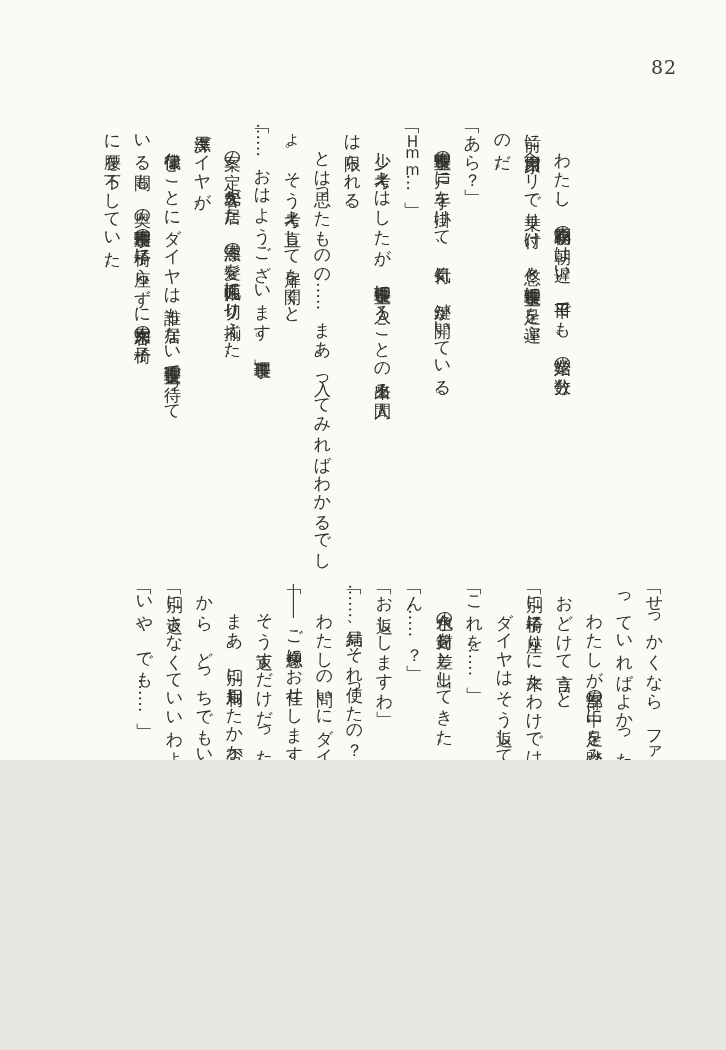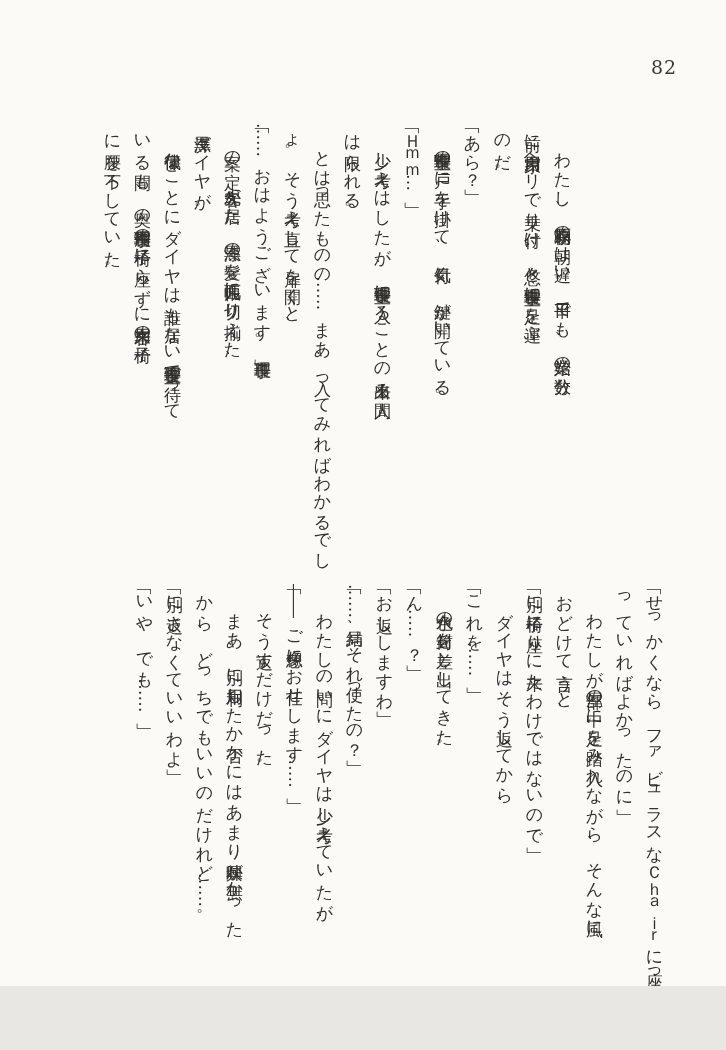--- a/index.html
+++ b/index.html
@@ -3,21 +3,21 @@
 <meta charset="utf-8">
 <style>
   html, body {
     margin: 0;
     padding: 0;
     background: #e9e7e4;
   }
   .page {
     position: relative;
     width: 726px;
-    height: 986px;
+    height: 760px;
     margin: 0 auto;
     background: var(--paper, #fbfaf7);
     font-family: "DejaVu Serif", "Liberation Serif", serif;
     overflow: hidden;
   }
   .pagenum {
     position: absolute;
     top: 56px;
     left: 651px;
     font-size: 19px;

